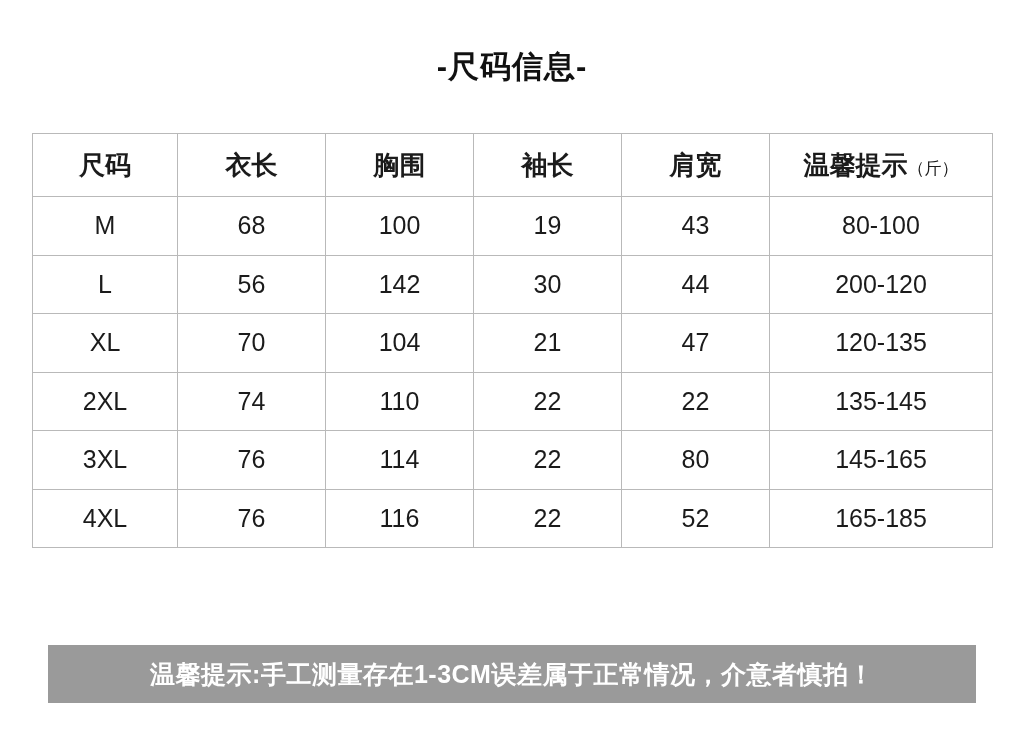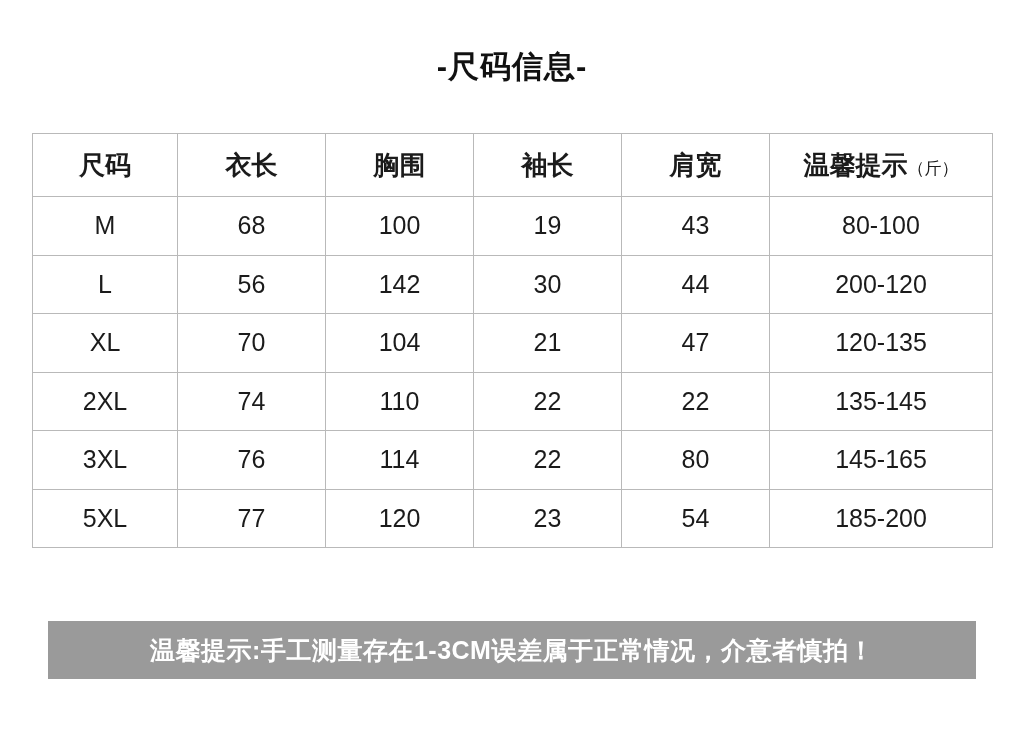--- a/index.html
+++ b/index.html
@@ -72,21 +72,21 @@
   .col-weight { width: 223px; }
 
   .unit {
     font-size: 17px;
     font-weight: normal;
   }
 
   .notice {
     position: absolute;
     left: 48px;
-    top: 621px;
+    top: 645px;
     width: 928px;
     height: 58px;
     background: #9a9a9a;
     display: flex;
     align-items: center;
     justify-content: center;
   }
 
   .notice-text {
     color: #ffffff;
@@ -158,26 +158,26 @@
         </tr>
         <tr>
           <td>3XL</td>
           <td>76</td>
           <td>114</td>
           <td>22</td>
           <td>80</td>
           <td>145-165</td>
         </tr>
         <tr>
-          <td>5XL</td>
-          <td>77</td>
-          <td>120</td>
-          <td>23</td>
-          <td>54</td>
-          <td>185-200</td>
+          <td>4XL</td>
+          <td>76</td>
+          <td>116</td>
+          <td>22</td>
+          <td>52</td>
+          <td>165-185</td>
         </tr>
       </tbody>
     </table>
   </div>
 
   <div class="notice">
     <span class="notice-text">温馨提示:手工测量存在1-3CM误差属于正常情况，介意者慎拍！</span>
   </div>
 
 </div>

